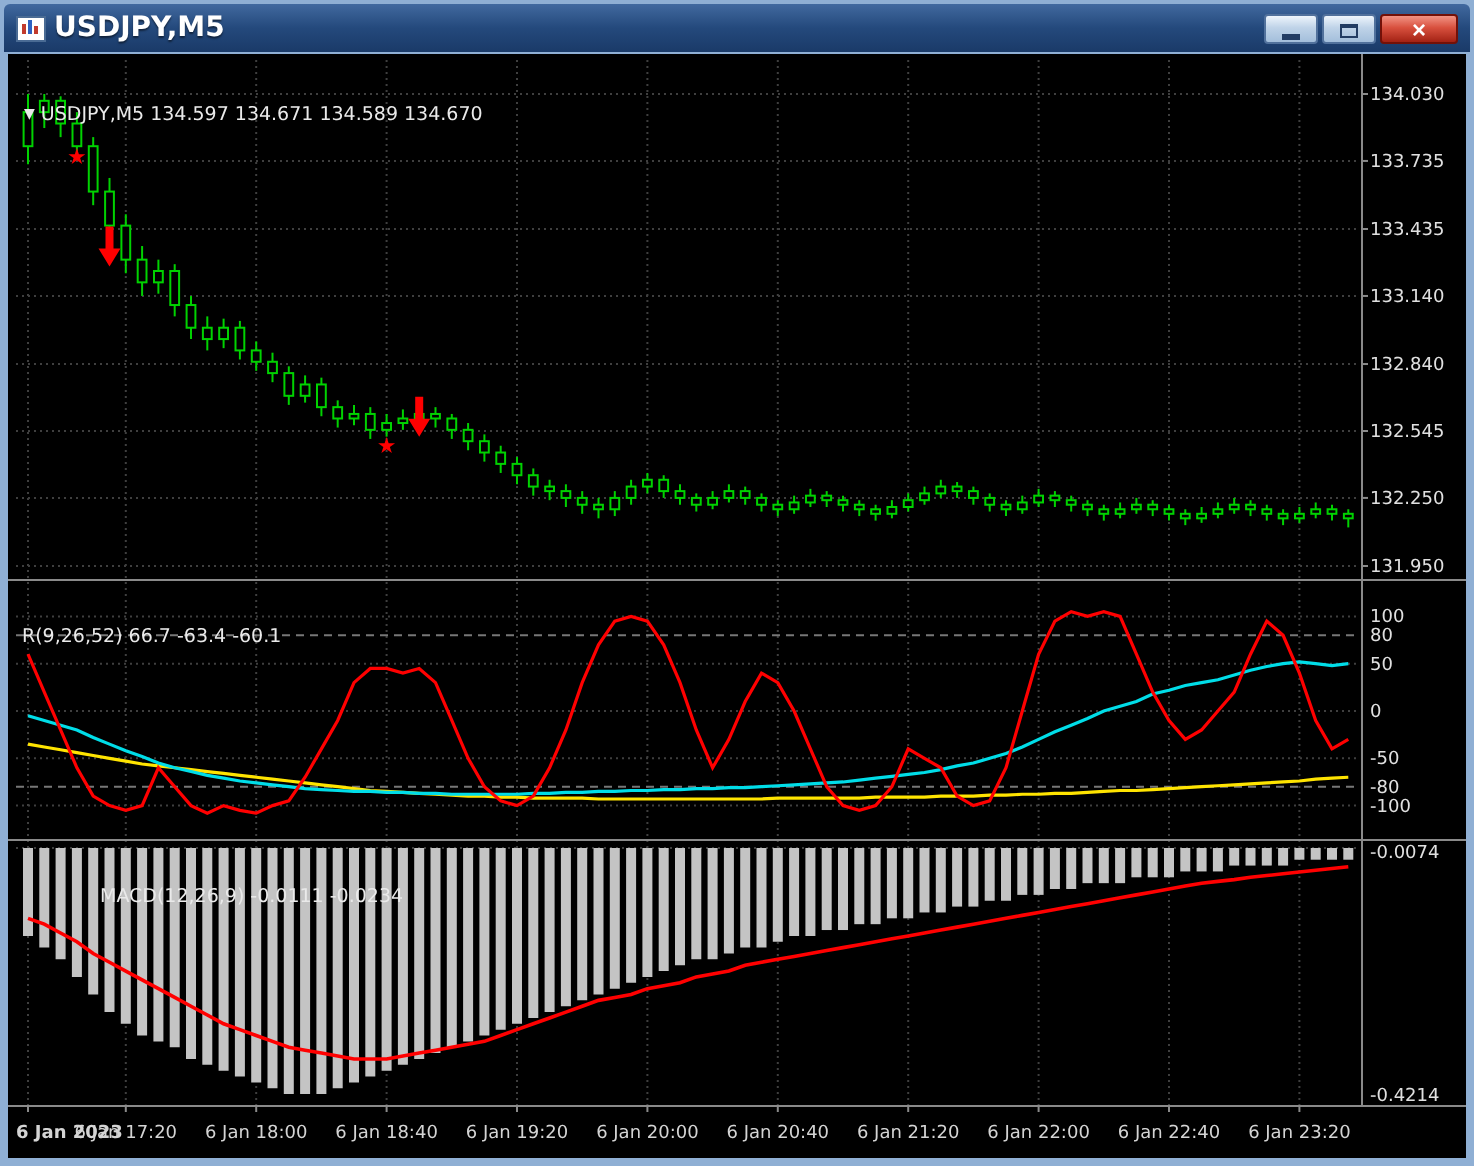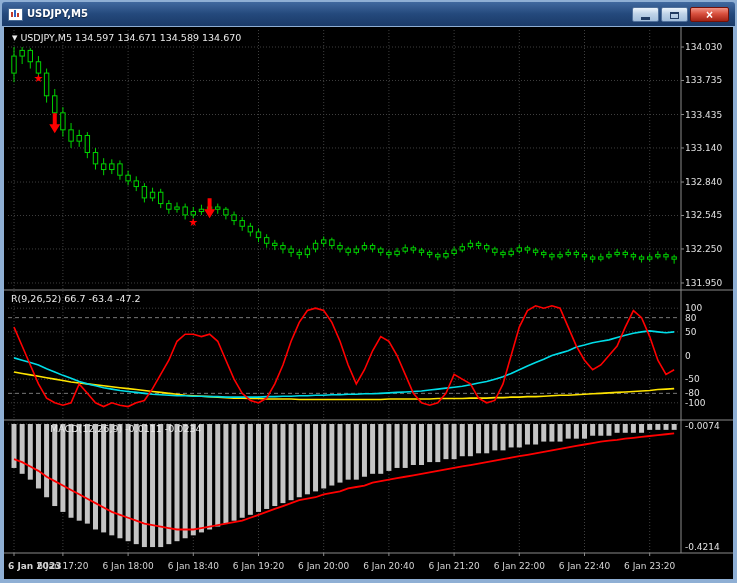--- a/index.html
+++ b/index.html
@@ -1,29 +1,29 @@
 <!DOCTYPE html>
 <html><head>
 <meta charset="utf-8">
 <style>
   body{margin:0;background:#fff;}
   .window{position:relative;width:737px;height:583px;background:#8fafd4;outline:1px solid #3e618f;overflow:hidden;font-family:"DejaVu Sans","Liberation Sans",sans-serif;}
   .titlebar{position:absolute;left:2px;top:2px;width:733px;height:24px;background:linear-gradient(180deg,#41699f,#24497c 50%,#1a3a68);border-radius:3px 3px 0 0;}
   .win-icon{position:absolute;left:6px;top:6px;width:13px;height:11px;background-color:#fff;border:1px solid #4a6b94;
     background-image:linear-gradient(#c23b2e,#c23b2e),linear-gradient(#2e62c2,#2e62c2),linear-gradient(#c23b2e,#c23b2e);
     background-size:2px 5px,2px 7px,2px 4px;background-position:2px 3px,5px 1px,8px 4px;background-repeat:no-repeat;}
-  .title{position:absolute;left:25px;top:0;line-height:24px;color:#fff;font-size:10px;font-weight:bold;text-shadow:0 1px 1px rgba(0,0,0,.5);}
+  .title{position:absolute;left:25px;top:0;line-height:24px;color:#fff;font-size:14px;font-weight:bold;text-shadow:0 1px 1px rgba(0,0,0,.5);}
   .controls{position:absolute;right:6px;top:5px;display:flex;gap:2px;}
   .wbtn{width:27px;height:15px;border:1px solid #51719c;border-radius:2px;background:linear-gradient(#eef5fc,#bfd3e8 45%,#a3bedb);padding:0;position:relative;}
   .glyph-min{display:block;width:9px;height:3px;background:#223c63;margin:7px auto 0;}
   .glyph-max{display:block;width:9px;height:7px;border:1px solid #223c63;border-top-width:2px;margin:2px auto 0;box-sizing:border-box;}
   .wbtn.close{width:39px;background:linear-gradient(#f29384,#d8503e 45%,#a32214);border-color:#731108;color:#fff;font-size:12px;font-weight:bold;line-height:12px;}
   .chart-area{position:absolute;left:4px;top:27px;width:729px;height:552px;background:#000;}
   #chart-svg{position:absolute;left:0;top:0;width:737px;height:583px;pointer-events:none;}
-  .hdr{position:absolute;color:#eaeaea;font-size:9.5px;white-space:nowrap;z-index:3;}
+  .hdr{position:absolute;color:#eaeaea;font-size:9.5px;white-space:nowrap;z-index:3;margin-top:20px;}
   .main-hdr{left:12px;top:32px;}
   .main-hdr .dd{font-size:7px;vertical-align:1px;margin-right:3px;}
   .osc-hdr{left:11px;top:293px;}
   .macd-hdr{left:11px;top:423px;padding-left:39px;}
 </style>
 </head>
 <body>
 
 <div class="window">
   <div class="titlebar">
@@ -386,15 +386,15 @@
         <text x="584.5" y="569" text-anchor="middle" font-weight="normal">6 Jan 22:40</text>
         <line x1="584.5" y1="553" x2="584.5" y2="556" stroke="#8a8a8a"></line>
         <text x="649.7" y="569" text-anchor="middle" font-weight="normal">6 Jan 23:20</text>
         <line x1="649.7" y1="553" x2="649.7" y2="556" stroke="#8a8a8a"></line>
       </g>
     </svg>
 
   <div class="hdr main-hdr">
     <span class="dd">▼</span><span>USDJPY,M5 134.597 134.671 134.589 134.670</span>
   </div>
-  <div class="hdr osc-hdr">R(9,26,52) 66.7 -63.4 -47.2</div>
+  <div class="hdr osc-hdr">R(9,26,52) 66.7 -63.4 -60.1</div>
   <div class="hdr macd-hdr">MACD(12,26,9) -0.0111 -0.0234</div>
 </div>
 
 </body></html>

